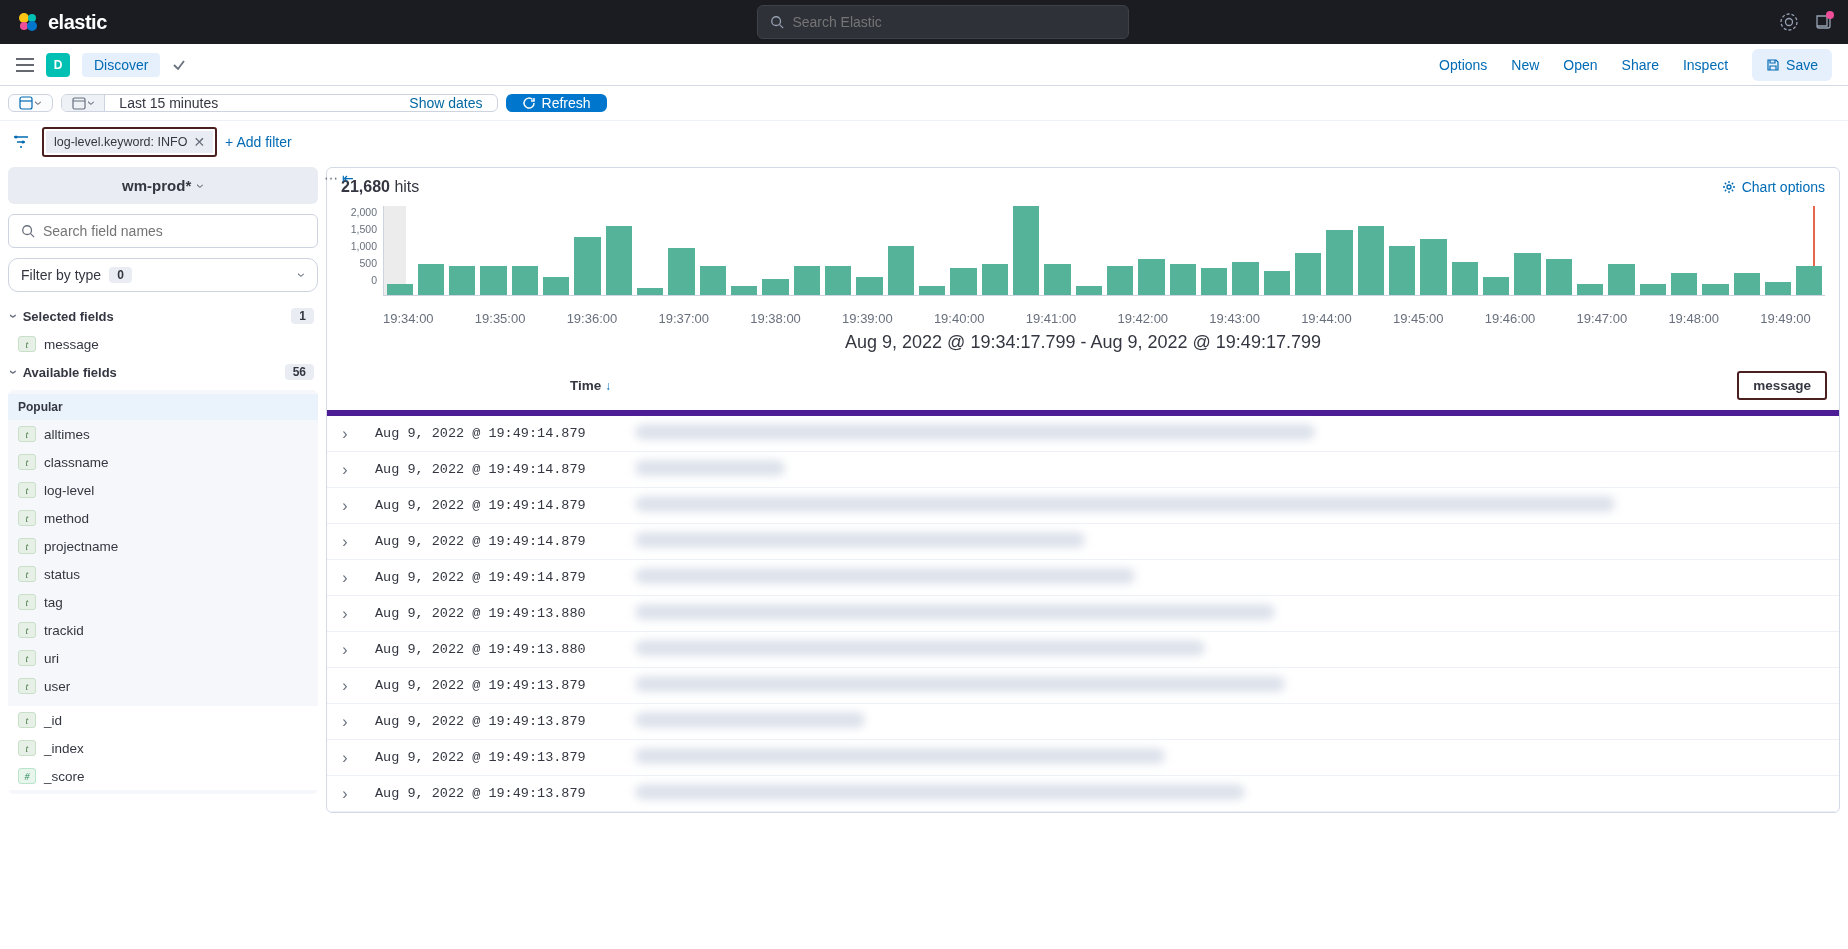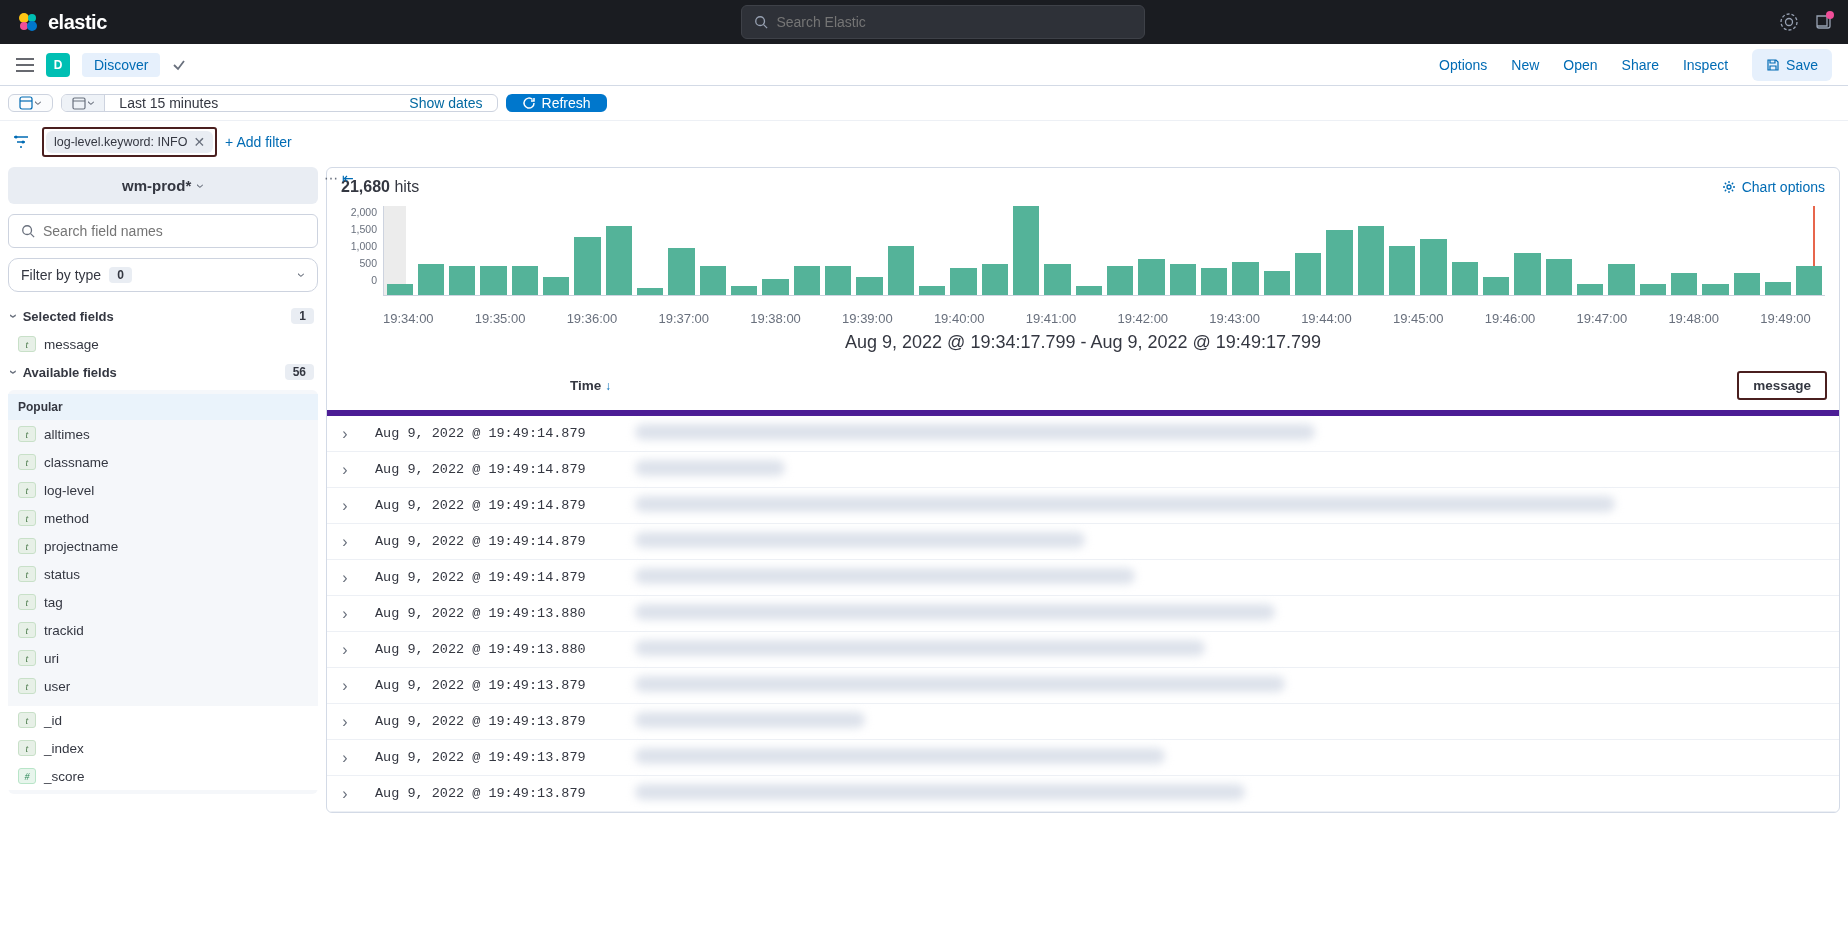--- a/index.html
+++ b/index.html
@@ -2,21 +2,21 @@
 <html><head>
 <meta charset="utf-8">
 <style>
 * { box-sizing: border-box; margin: 0; padding: 0; }
 body { font-family: -apple-system, BlinkMacSystemFont, "Segoe UI", Helvetica, Arial, sans-serif; font-size: 14px; color: #343741; background: #fff; width: 1848px; }
 .top-bar { background: #1a1c21; height: 44px; display: flex; align-items: center; padding: 0 16px; justify-content: space-between; }
 .top-left { display: flex; align-items: center; gap: 8px; }
 .logo-cluster { display: flex; align-items: center; gap: 8px; }
 .logo-icon { width: 24px; height: 24px; position: relative; }
 .logo-text { color: #fff; font-size: 20px; font-weight: 600; letter-spacing: -0.5px; }
-.global-search { background: #2e3138; border: 1px solid #3e4148; border-radius: 6px; width: 404px; height: 32px; display: flex; align-items: center; padding: 16px 12px; gap: 8px; }
+.global-search { background: #2e3138; border: 1px solid #3e4148; border-radius: 6px; width: 372px; height: 32px; display: flex; align-items: center; padding: 16px 12px; gap: 8px; }
 .global-search input { background: transparent; border: none; color: #98a2b3; font-size: 14px; outline: none; flex: 1; }
 .top-right { display: flex; align-items: center; gap: 16px; }
 .help-icon, .news-icon { color: #98a2b3; cursor: pointer; }
 .news-icon { position: relative; }
 .news-dot { position: absolute; top: -2px; right: -2px; width: 8px; height: 8px; background: #f04e98; border-radius: 50%; }
 
 .app-bar { height: 42px; border-bottom: 1px solid #d3dae6; display: flex; align-items: center; padding: 0 16px; justify-content: space-between; background: #fff; }
 .app-left { display: flex; align-items: center; gap: 12px; }
 .hamburger { cursor: pointer; }
 .space-badge { width: 24px; height: 24px; background: #00bfb3; border-radius: 4px; display: flex; align-items: center; justify-content: center; color: #fff; font-weight: 600; font-size: 12px; }
@@ -33,21 +33,21 @@
 .kql-badge { background: #eef2f7; color: #69707d; padding: 0 10px; display: flex; align-items: center; font-size: 12px; font-weight: 600; border-left: 1px solid #cdd3df; }
 .date-picker { display: flex; border: 1px solid #cdd3df; border-radius: 6px; overflow: hidden; }
 .date-left { background: #eef2f7; padding: 0 10px; display: flex; align-items: center; gap: 4px; border-right: 1px solid #cdd3df; }
 .date-mid { padding: 0 14px; display: flex; align-items: center; min-width: 290px; }
 .show-dates { color: #0369a1; padding: 0 14px; display: flex; align-items: center; cursor: pointer; }
 .refresh-btn { background: #07c; color: #fff; border-radius: 6px; padding: 0 16px; display: flex; align-items: center; gap: 6px; cursor: pointer; font-weight: 500; }
 
 .filter-bar { display: flex; align-items: center; padding: 6px 8px 10px; gap: 8px; }
 .filter-menu-icon { color: #006bb4; cursor: pointer; padding: 0 4px; }
 .filter-pill-box { border: 2.5px solid #4a1f1f; border-radius: 3px; padding: 2px; }
-.filter-pill { background: #e9edf3; border-radius: 6px; padding: 3px 8px; display: flex; align-items: center; gap: 6px; font-size: 12.5px; }
+.filter-pill { background: #e9edf3; border-radius: 0; padding: 3px 8px; display: flex; align-items: center; gap: 6px; font-size: 12.5px; }
 .filter-pill-close { color: #69707d; cursor: pointer; font-size: 14px; }
 .add-filter { color: #006bb4; cursor: pointer; font-size: 14px; }
 
 .main-area { display: flex; padding: 0 8px 8px; gap: 8px; }
 .sidebar { width: 310px; flex-shrink: 0; }
 .dv-selector { background: #e9edf3; border-radius: 6px; padding: 10px 14px; display: flex; align-items: center; justify-content: center; gap: 8px; margin-bottom: 10px; cursor: pointer; }
 .dv-selector .label { font-weight: 600; font-size: 15px; }
 .dv-extra { position: absolute; display: flex; gap: 4px; margin-left: 316px; margin-top: -44px; }
 .dv-extra span { color: #69707d; cursor: pointer; }
 .field-search { border: 1px solid #cdd3df; border-radius: 6px; padding: 8px 12px; display: flex; align-items: center; gap: 8px; margin-bottom: 10px; }

